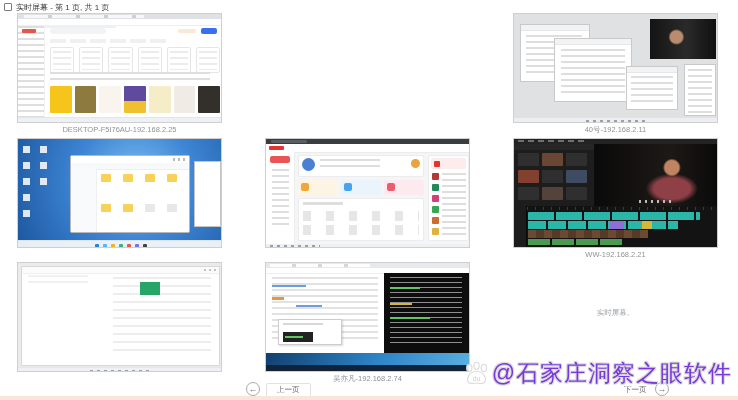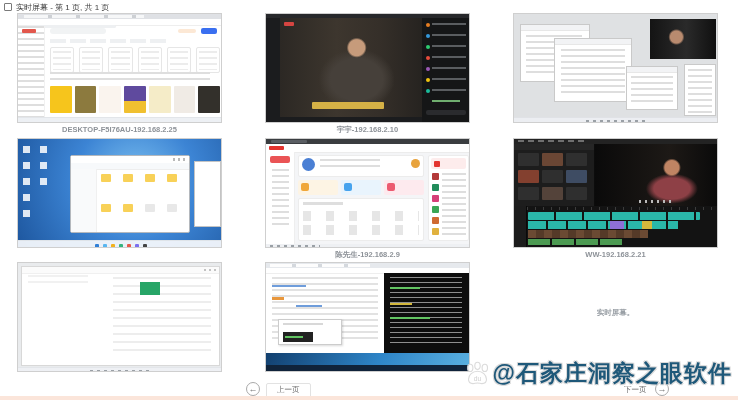--- a/index.html
+++ b/index.html
@@ -2,21 +2,21 @@
 <html><head>
 <meta charset="utf-8">
 <style>
   html,body{margin:0;padding:0;}
   .page{position:relative;width:738px;height:400px;background:#fff;overflow:hidden;
         font-family:"Liberation Sans", sans-serif;}
   .a{position:absolute;}
   .titlebar{left:0;top:0;width:738px;height:13px;}
   .title-icon{left:4px;top:3px;width:6px;height:6px;border:1px solid #7a7a7a;border-radius:1px;}
   .title-text{left:16px;top:2px;font-size:8px;color:#3c3c3c;white-space:nowrap;}
-  .cell{width:205px;height:124px;font-weight:bold;}
+  .cell{width:205px;height:124px;}
   .thumb{left:0;top:0;width:205px;height:110px;overflow:hidden;border:1px solid #cfcfcf;box-sizing:border-box;}
   .caption{left:0;top:112px;width:205px;text-align:center;font-size:7.5px;color:#8d9298;white-space:nowrap;}
   .tl{background-image:repeating-linear-gradient(to bottom,#dedede 0 2px,transparent 2px 6px);}
   .dots{background-image:repeating-linear-gradient(to right,#9aa0a6 0 3px,transparent 3px 7px);}
   
   .s1{background:#fff;}
   .s1-tabs{left:0;top:0;width:205px;height:5px;background:#dfe1e5;}
   .s1-tabseg{left:6px;top:1px;width:120px;height:3px;background:repeating-linear-gradient(to right,#f6f7f8 0 24px,#cdd0d4 24px 28px);}
   .s1-addr{left:0;top:5px;width:205px;height:6px;background:#fff;border-bottom:1px solid #eee;}
   .s1-addrpill{left:8px;top:6px;width:90px;height:3px;background:#eef0f2;border-radius:2px;}
@@ -138,21 +138,21 @@
   .nav-circle{width:14px;height:14px;border:1px solid #a9a9a9;border-radius:50%;box-sizing:border-box;
               display:flex;align-items:center;justify-content:center;font-size:9px;color:#777;background:#fff;}
   .nav-prev-circle{left:246px;top:382px;}
   .nav-next-circle{left:655px;top:382px;}
   .nav-prev-label{left:266px;top:383px;padding:1px 10px 2px;border:1px solid #e2e2e2;border-radius:2px;
                   font-size:7.5px;color:#666;background:#fff;}
   .nav-next-label{left:624px;top:385px;font-size:7.5px;color:#666;}
   .bottom-strip{left:0;top:396px;width:738px;height:4px;background:#fbe5da;}
   
   .watermark{right:6px;top:358px;display:flex;align-items:center;gap:2px;opacity:.92;}
-  .wm-text{font-size:23px;font-weight:bold;letter-spacing:1px;color:#0c4a6e;white-space:nowrap;
+  .wm-text{font-size:23px;font-weight:normal;letter-spacing:1px;color:#6d28d9;white-space:nowrap;
            text-shadow:-1px -1px 0 #d8d8d8,1px -1px 0 #d8d8d8,-1px 1px 0 #d8d8d8,1px 1px 0 #d8d8d8;}
 </style>
 </head>
 <body>
 
 <div class="page">
 
   <div class="a titlebar">
     <div class="a title-icon"></div>
     <div class="a title-text">实时屏幕 - 第 1 页, 共 1 页</div>
@@ -188,41 +188,20 @@
         <div class="s1-poster" style="background:linear-gradient(#5f4a9e 55%,#f0c030 55%)"></div>
         <div class="s1-poster" style="background:#f5ecc8"></div>
         <div class="s1-poster" style="background:#f0ebe5"></div>
         <div class="s1-poster" style="background:#33302b"></div>
       </div>
       <div class="a s1-taskbar"></div>
     </div>
     <div class="a caption">DESKTOP-F5I76AU-192.168.2.25</div>
   </div>
 
-  <div class="a cell" style="left:265px;top:13px;">
-    <div class="a thumb s2">
-      <div class="a s2-top"></div>
-      <div class="a s2-video"></div>
-      <div class="a s2-logo"></div>
-      <div class="a s2-sub"></div>
-      <div class="a s2-chat">
-        <div class="a s2-av" style="left:4px;top:5px;background:#e67e22"></div>
-        <div class="a s2-av" style="left:4px;top:16px;background:#3498db"></div>
-        <div class="a s2-av" style="left:4px;top:27px;background:#2ecc71"></div>
-        <div class="a s2-av" style="left:4px;top:38px;background:#e74c3c"></div>
-        <div class="a s2-av" style="left:4px;top:49px;background:#9b59b6"></div>
-        <div class="a s2-av" style="left:4px;top:60px;background:#f1c40f"></div>
-        <div class="a s2-av" style="left:4px;top:71px;background:#1abc9c"></div>
-        <div class="a" style="left:10px;top:5px;width:34px;height:72px;background:repeating-linear-gradient(to bottom,#5a5d60 0 2px,transparent 2px 11px)"></div>
-        <div class="a" style="left:10px;top:82px;width:28px;height:2px;background:#6fae6f"></div>
-        <div class="a" style="left:4px;top:92px;width:40px;height:5px;background:#2a2b2e;border-radius:2px;"></div>
-      </div>
-    </div>
-    <div class="a caption">宇宇-192.168.2.10</div>
-  </div>
 
   <div class="a cell" style="left:513px;top:13px;">
     <div class="a thumb s3">
       <div class="a s3-win" style="left:6px;top:10px;width:70px;height:58px;">
         <div class="s3-hdr"></div>
         <div class="a tl" style="left:5px;top:10px;width:56px;height:40px;"></div>
       </div>
       <div class="a s3-win" style="left:40px;top:24px;width:78px;height:64px;">
         <div class="s3-hdr"></div>
         <div class="a tl" style="left:6px;top:10px;width:64px;height:46px;"></div>
@@ -232,20 +211,21 @@
         <div class="s3-hdr"></div>
         <div class="a tl" style="left:4px;top:9px;width:42px;height:30px;"></div>
       </div>
       <div class="a s3-win" style="left:170px;top:50px;width:32px;height:52px;">
         <div class="a tl" style="left:3px;top:4px;width:24px;height:44px;"></div>
       </div>
       <div class="a s3-taskbar">
           <div class="a dots" style="left:72px;top:2px;width:60px;height:3px;"></div>
         </div>
     </div>
+    <div class="a caption">40号-192.168.2.11</div>
   </div>
 
   <div class="a cell" style="left:17px;top:138px;">
     <div class="a thumb s4">
       <div class="a s4-icons" style="left:5px;top:7px;height:80px;"></div>
       <div class="a s4-icons" style="left:22px;top:7px;height:46px;"></div>
       <div class="a s4-exp">
         <div class="a s4-exphdr">
             <div class="a s4-expctl"></div>
           </div>
@@ -311,21 +291,20 @@
       <div class="a s5-li" style="left:166px;top:45px;background:#218c5a"></div>
       <div class="a s5-li" style="left:166px;top:56px;background:#d63f77"></div>
       <div class="a s5-li" style="left:166px;top:67px;background:#3aa655"></div>
       <div class="a s5-li" style="left:166px;top:78px;background:#cf6a32"></div>
       <div class="a s5-li" style="left:166px;top:89px;background:#e0b13e"></div>
       <div class="a tl" style="left:176px;top:34px;width:24px;height:62px;"></div>
       <div class="a s5-taskbar">
           <div class="a dots" style="left:4px;top:1px;width:50px;height:3px;"></div>
         </div>
     </div>
-    <div class="a caption">陈先生-192.168.2.9</div>
   </div>
 
   <div class="a cell" style="left:513px;top:138px;">
     <div class="a thumb s6">
       <div class="a s6-menu">
           <div class="a s6-menudash"></div>
         </div>
       <div class="a s6-left">
         <div class="a" style="left:0;top:0;width:80px;height:6px;background:#262626"></div>
       </div>
@@ -387,20 +366,21 @@
         <div class="a s8-popgreen"></div>
       </div>
       <div class="a s8-term"></div>
       <div class="a s8-termlines"></div>
       <div class="a s8-tg1"></div>
       <div class="a s8-tg2"></div>
       <div class="a s8-ty"></div>
       <div class="a s8-wall"></div>
       <div class="a s8-taskbar"></div>
     </div>
+    <div class="a caption">吴亦凡-192.168.2.74</div>
   </div>
 
   <div class="a cell" style="left:513px;top:262px;">
     <div class="a thumb s9">
       <div class="a s9-text">实时屏幕。</div>
     </div>
   </div>
 
   <div class="a nav-circle nav-prev-circle">
     <span>←</span>

